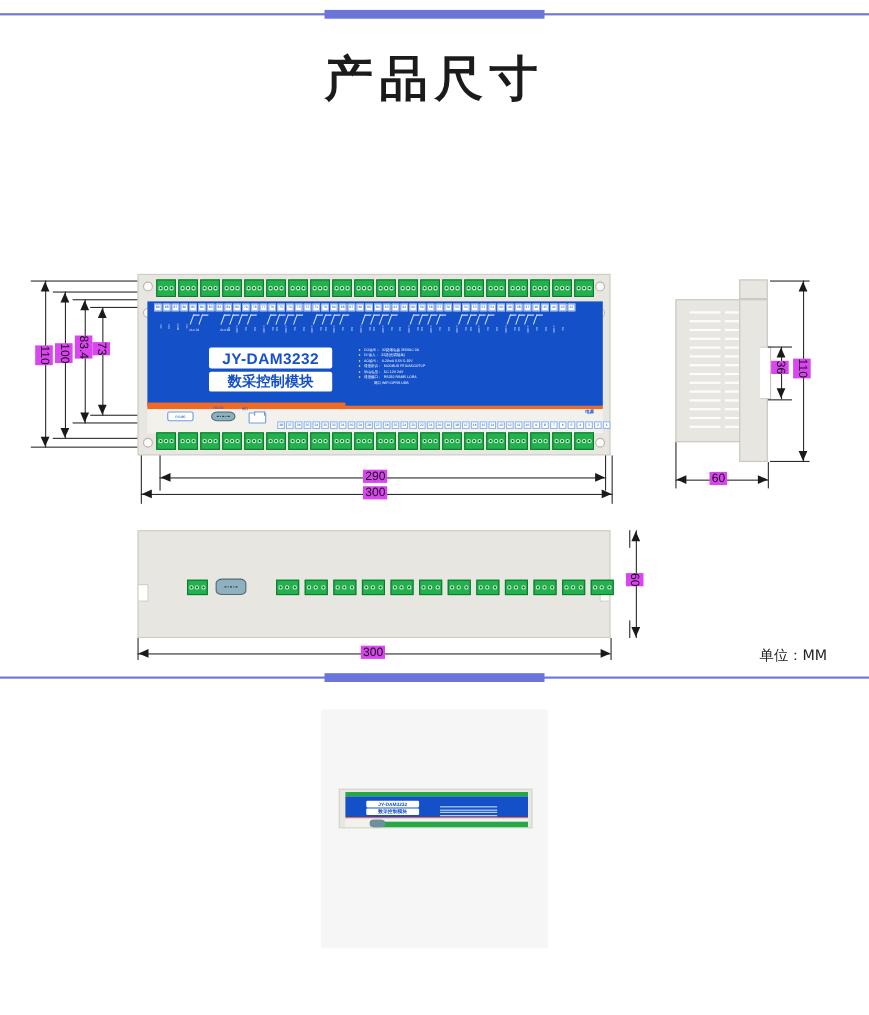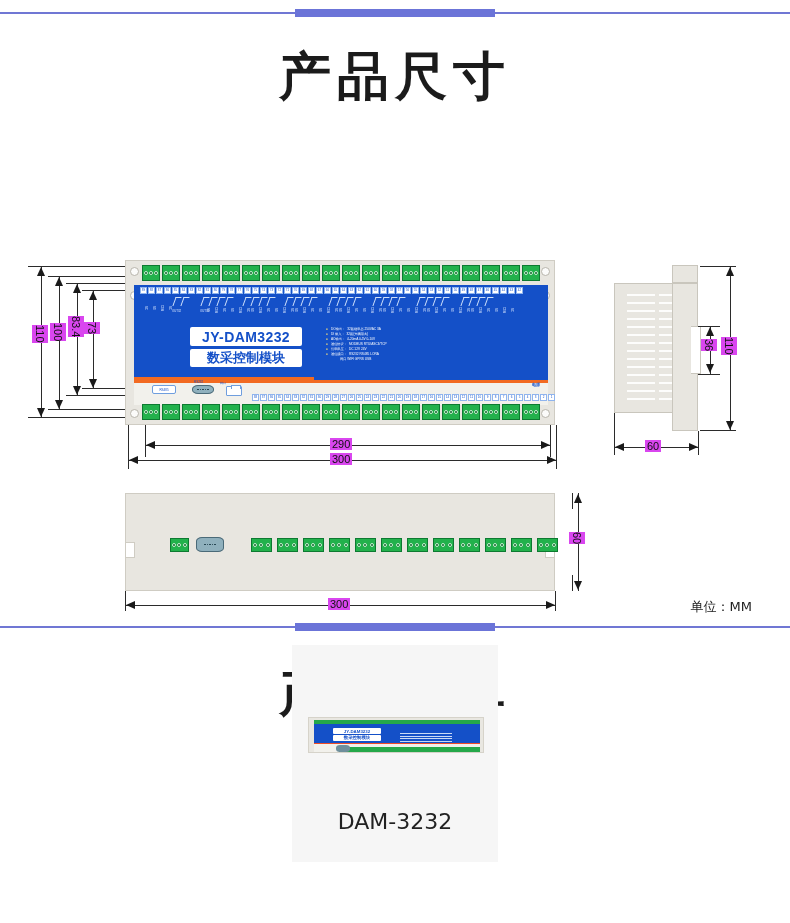--- a/index.html
+++ b/index.html
@@ -17,21 +17,21 @@
     position: absolute; left: 0; right: 0; top: 6px; height: 2px;
     background: #7077d4;
   }
   .divider .thick {
     position: absolute; left: 50%; transform: translateX(-50%);
     top: 3px; width: 200px; height: 8px; background: #6b74d8;
   }
 
   .section-title {
     text-align: center;
-    font-size: 52px;
+    font-size: 44px;
     font-weight: bold;
     color: #1b1b1b;
     letter-spacing: 6px;
     font-family: "DejaVu Sans", "Liberation Sans", sans-serif;
   }
 
   
   .dim-area { position: relative; width: 790px; height: 390px; }
 
   .dimline { position: absolute; background: #2b2b2b; }
@@ -906,14 +906,13 @@
         <span></span>
       </div>
     </div>
     <div class="pb-label1">JY-DAM3232</div>
     <div class="pb-label2">数采控制模块</div>
     <div class="pb-orange"></div>
     <div class="pb-bot"></div>
     <div class="pb-green-bot"></div>
     <div class="pb-db9"></div>
   </div>
-  <div class="photo-caption">DAM-3232</div>
 </div>
 
 </body></html>

